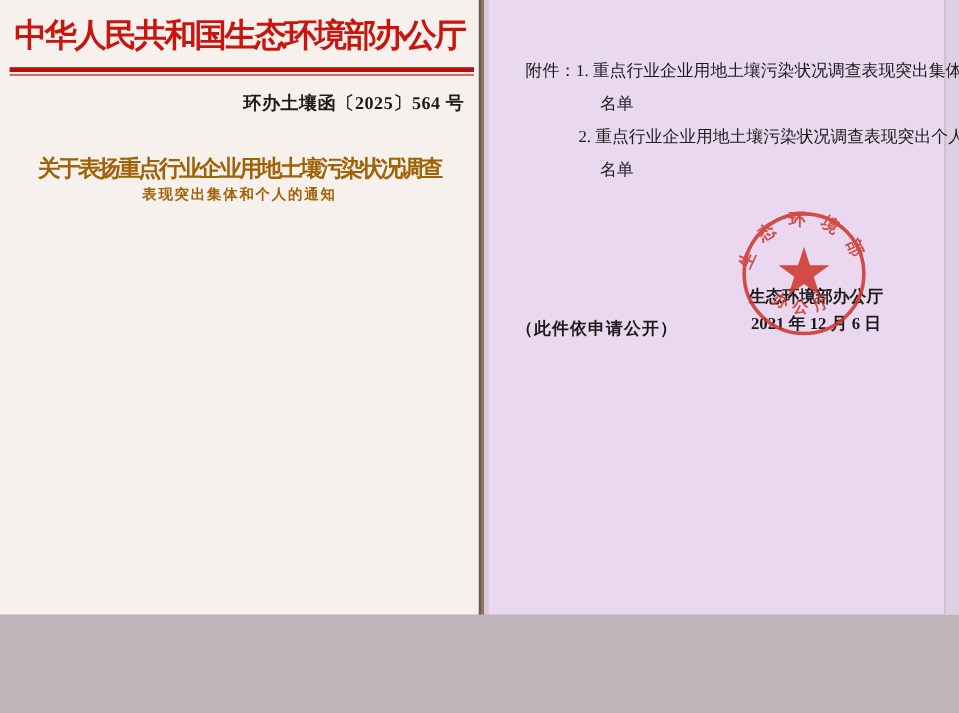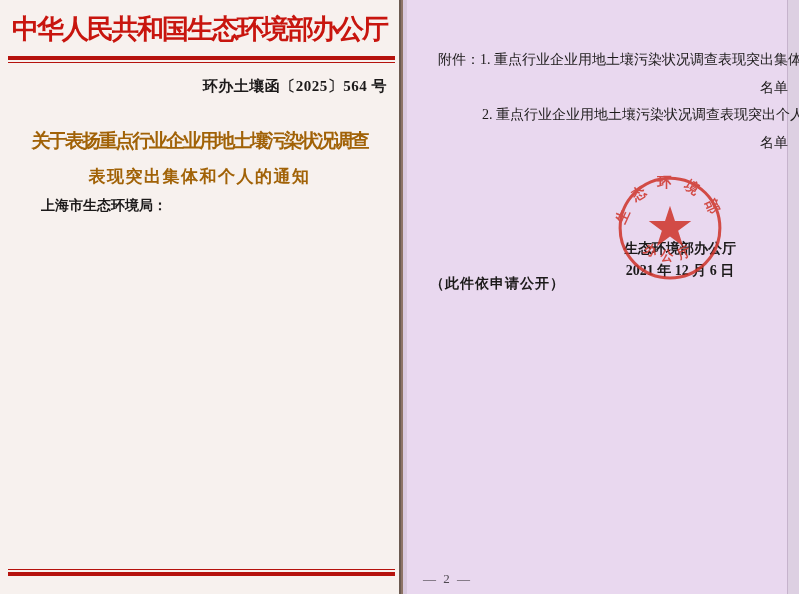--- a/index.html
+++ b/index.html
@@ -1,17 +1,17 @@
 <!DOCTYPE html>
 <html style="--accent-red: #c8150e; --rule-red: #b5120d; --seal-red: #cf352b; --page-left-bg: #f7f1ee; --page-right-bg: #e9d8ef;"><head>
 <meta charset="utf-8">
 <style>
   html,body{margin:0;padding:0;background:#bfb4ba;}
   .canvas{
-    position:relative;width:799px;height:594px;overflow:hidden;
+    position:relative;width:799px;height:512px;overflow:hidden;
     font-family:"Liberation Serif","DejaVu Serif",serif;
     color:#1c1a1a;
   }
   
   .page-left{
     position:absolute;left:0;top:0;width:399px;height:594px;
     background:var(--page-left-bg,#f7f1ee);
   }
   .gov-header{
     position:absolute;top:11px;left:0;width:100%;
@@ -24,21 +24,21 @@
   .rule-bottom{top:569px;}
   .rule .thick{height:4px;background:var(--rule-red,#b5120d);}
   .rule .thin{height:1px;background:var(--rule-red,#b5120d);margin-top:2px;}
   .rule-bottom .thin{margin-top:0;margin-bottom:2px;}
   .doc-no{
     position:absolute;top:77px;right:12px;
     font-size:15px;font-weight:bold;letter-spacing:.5px;white-space:nowrap;
   }
   .title{position:absolute;top:128px;left:0;width:100%;text-align:center;font-weight:bold;color:#a16207;}
   .title .t1{font-size:19px;letter-spacing:-2.2px;white-space:nowrap;}
-  .title .t2{font-size:17px;letter-spacing:1.5px;margin-top:11px;white-space:nowrap;font-family:Liberation Mono, monospace;}
+  .title .t2{font-size:12px;letter-spacing:1.5px;white-space:nowrap;font-family:Liberation Mono, monospace;}
   .body-text{
     position:absolute;top:193px;left:13px;width:382px;
     font-size:14px;line-height:25.6px;font-weight:bold;
     text-align:justify;text-justify:inter-character;
   }
   .body-text p{margin:0;text-indent:2em;}
   .salutation{text-indent:0;}
   
   .spine{
     position:absolute;left:399px;top:0;width:8px;height:594px;
@@ -51,33 +51,33 @@
   }
   .page-right .edge{
     position:absolute;right:0;top:0;width:11px;height:594px;
     background:#ddd0e2;border-left:1px solid #c6b3cc;
   }
   .attachments{
     position:absolute;left:31px;top:46px;width:350px;
     font-size:14px;line-height:27.5px;font-weight:normal;
   }
   .att-line{white-space:nowrap;}
-  .att-wrap{margin-left:62px;text-align:right;}
+  .att-wrap{margin-left:62px;}
   .att-num2{margin-left:44px;}
   .issuer-block{
     position:absolute;left:198px;top:238px;width:150px;
     text-align:center;font-size:14px;font-weight:bold;line-height:22px;
     white-space:nowrap;
   }
   .seal{
     position:absolute;left:206px;top:169px;width:114px;height:114px;
     opacity:.86;pointer-events:none;
   }
   .note{
-    position:absolute;left:23px;top:275px;
+    position:absolute;left:23px;top:265px;
     font-size:14px;font-weight:bold;letter-spacing:1px;white-space:nowrap;
   }
   .page-num{
     position:absolute;left:16px;top:571px;
     font-size:13px;color:#4e4850;letter-spacing:2px;white-space:nowrap;
   }
 </style>
 </head>
 <body>
 
@@ -92,21 +92,20 @@
     </div>
 
     <div class="doc-no">环办土壤函〔2025〕564 号</div>
 
     <div class="title">
       <div class="t1">关于表扬重点行业企业用地土壤污染状况调查</div>
       <div class="t2">表现突出集体和个人的通知</div>
     </div>
 
     <div class="body-text">
-      <p class="salutation">上海市生态环境局：</p>
     </div>
 
     <div class="rule rule-bottom">
       <div class="thin"></div>
       <div class="thick"></div>
     </div>
   </div>
 
   <div class="spine"></div>
 

